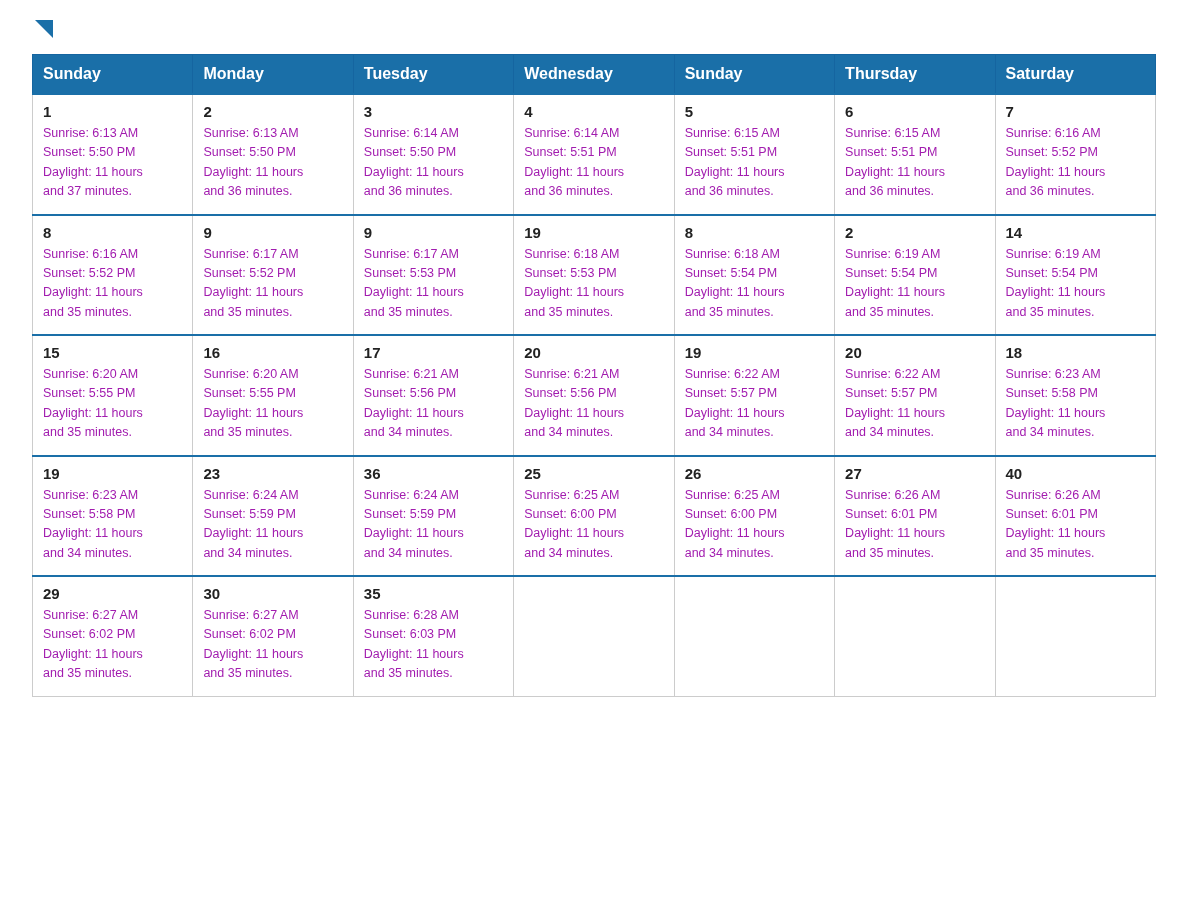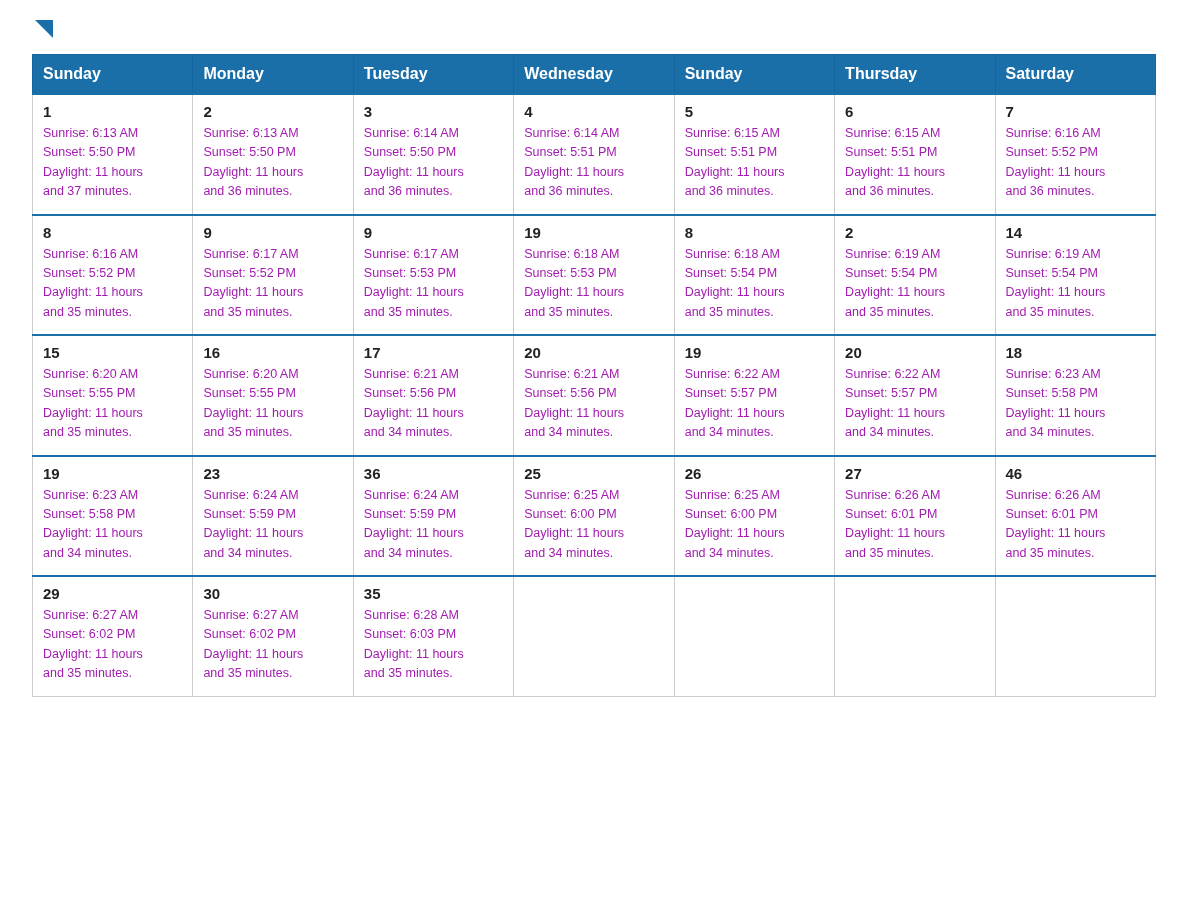--- a/index.html
+++ b/index.html
@@ -246,21 +246,21 @@
         </td>
         <td>
           <span class="day-num">26</span>
         <div class="day-info">Sunrise: 6:25 AM<br>Sunset: 6:00 PM<br>Daylight: 11 hours<br>and 34 minutes.</div>
         </td>
         <td>
           <span class="day-num">27</span>
         <div class="day-info">Sunrise: 6:26 AM<br>Sunset: 6:01 PM<br>Daylight: 11 hours<br>and 35 minutes.</div>
         </td>
         <td>
-          <span class="day-num">46</span>
+          <span class="day-num">40</span>
         <div class="day-info">Sunrise: 6:26 AM<br>Sunset: 6:01 PM<br>Daylight: 11 hours<br>and 35 minutes.</div>
         </td>
       </tr>
       <tr>
         <td>
           <span class="day-num">29</span>
         <div class="day-info">Sunrise: 6:27 AM<br>Sunset: 6:02 PM<br>Daylight: 11 hours<br>and 35 minutes.</div>
         </td>
         <td>
           <span class="day-num">30</span>

